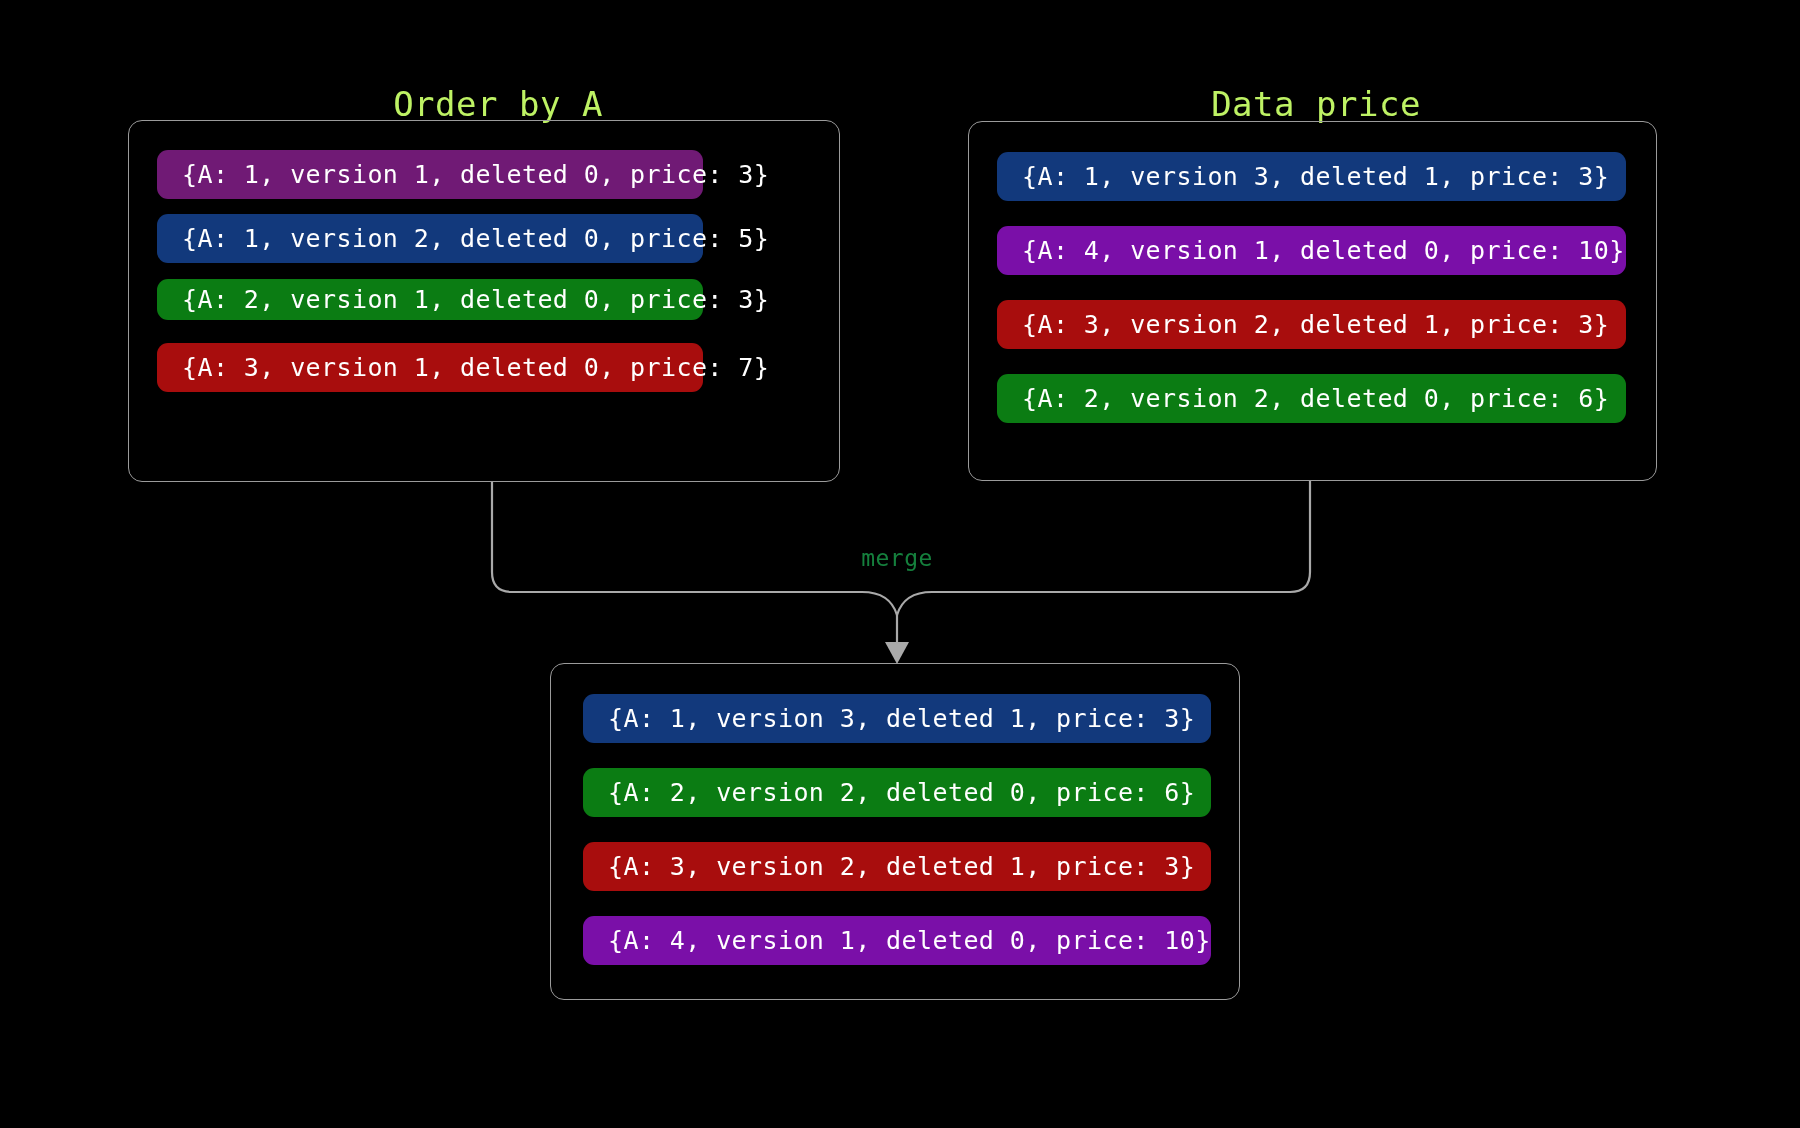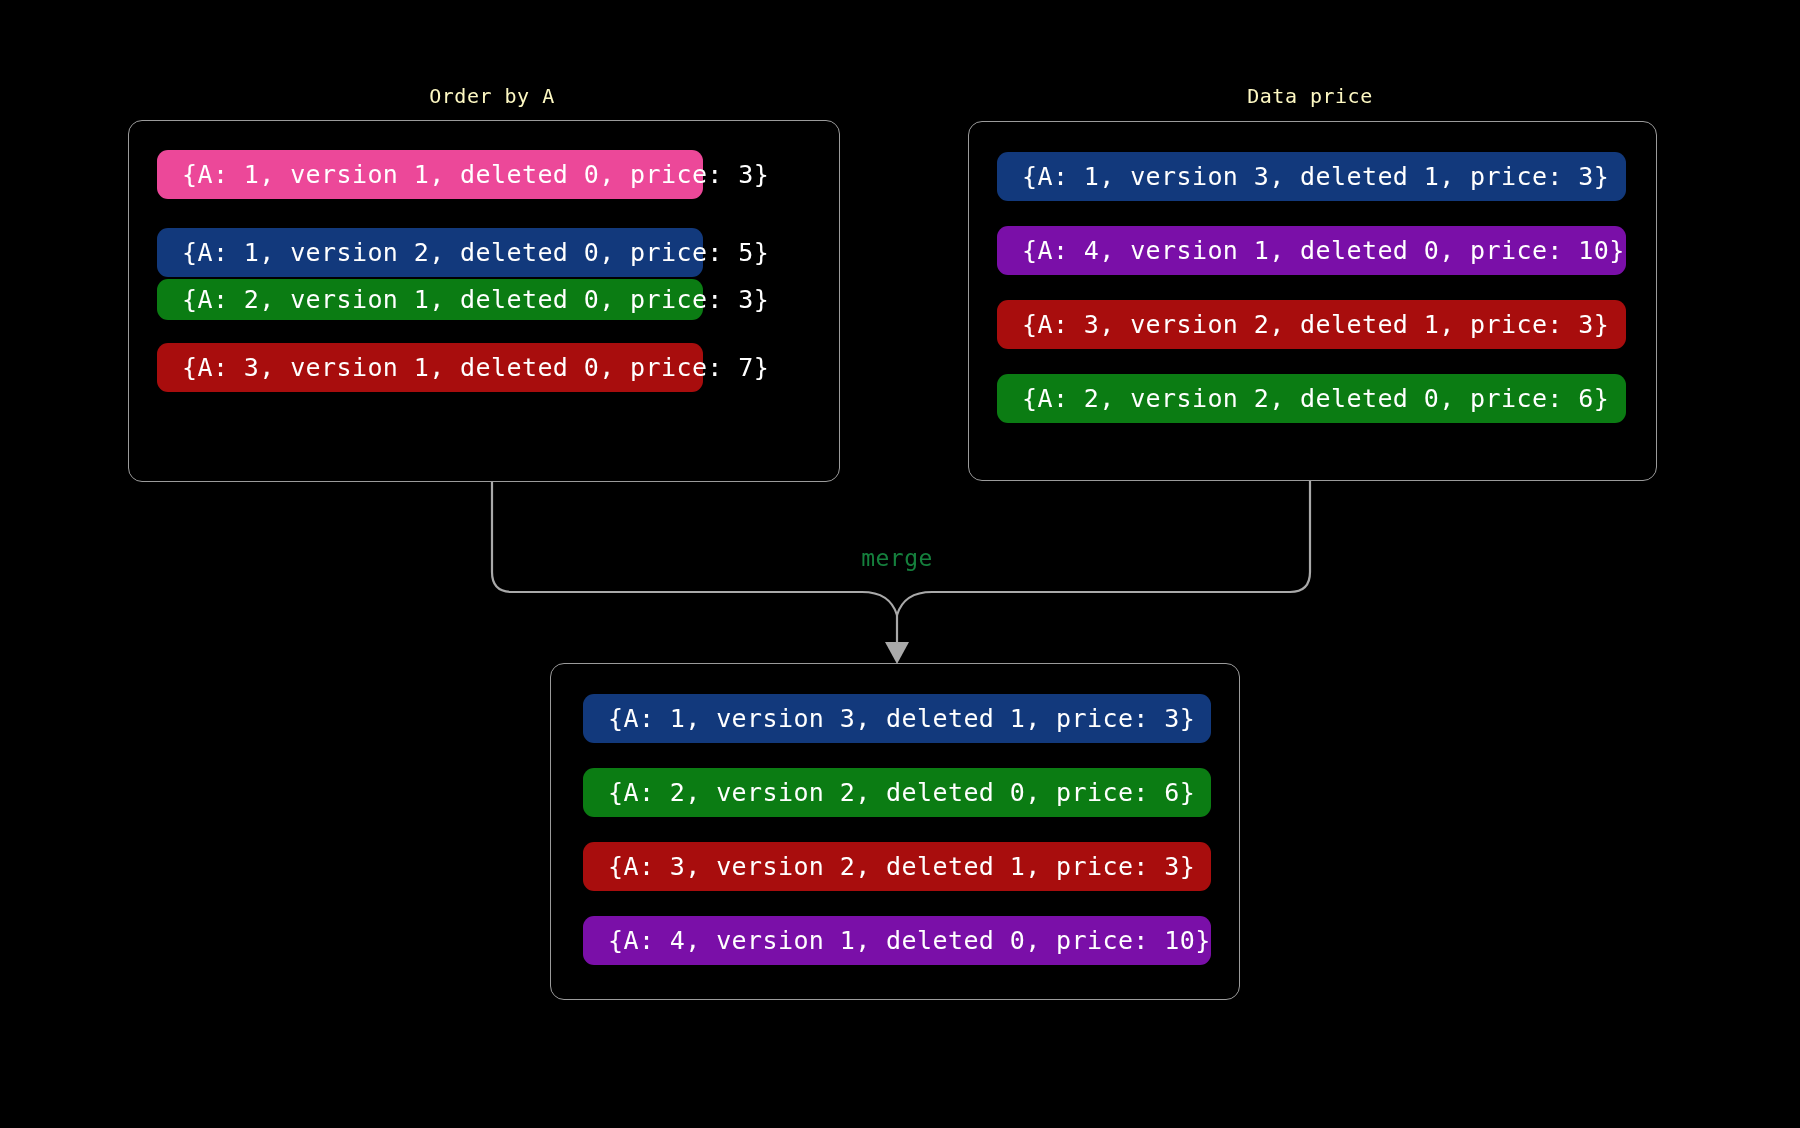--- a/index.html
+++ b/index.html
@@ -30,26 +30,27 @@
     left: 0;
     top: 0;
     width: 1800px;
     height: 1128px;
     pointer-events: none;
   }
 
   
   .group-title {
     position: absolute;
-    color: #fef9c3;
-    font-size: 20px;
+    color: #bef264;
+    font-size: 34px;
     letter-spacing: 0.5px;
     white-space: nowrap;
     transform: translateX(-50%);
     font-family: "DejaVu Sans Mono", "Liberation Mono", monospace;
+    margin-left: 6px;
   }
 
   
   .panel {
     position: absolute;
     border: 1.6px solid #9b9b9b;
     border-radius: 14px;
     background: transparent;
     box-sizing: border-box;
   }
@@ -93,22 +94,22 @@
     <path d="M 897 612 L 897 652" fill="none" stroke="#a9a9a9" stroke-width="2.2"></path>
 
     <polygon points="897,664 885,642 909,642" fill="#a9a9a9"></polygon>
   </svg>
 
   <div class="group-title" style="left:492px; top:84px;">Order by A</div>
 
   <div class="panel" style="left:128px; top:120px; width:712px; height:362px;">
   </div>
 
-  <div class="row" style="left:157px; top:150px; width:546px; height:49px; background:#ec4899;">{A: 1, version 1, deleted 0, price: 3}</div>
-  <div class="row" style="left:157px; top:228px; width:546px; height:49px; background:#12397c;">{A: 1, version 2, deleted 0, price: 5}</div>
+  <div class="row" style="left:157px; top:150px; width:546px; height:49px; background:#701a75;">{A: 1, version 1, deleted 0, price: 3}</div>
+  <div class="row" style="left:157px; top:214px; width:546px; height:49px; background:#12397c;">{A: 1, version 2, deleted 0, price: 5}</div>
   <div class="row" style="left:157px; top:279px; width:546px; height:41px; background:#0b7c13;">{A: 2, version 1, deleted 0, price: 3}</div>
   <div class="row" style="left:157px; top:343px; width:546px; height:49px; background:#a80d0d;">{A: 3, version 1, deleted 0, price: 7}</div>
 
   <div class="group-title" style="left:1310px; top:84px;">Data price</div>
 
   <div class="panel" style="left:968px; top:121px; width:689px; height:360px;">
   </div>
 
   <div class="row" style="left:997px; top:152px; width:629px; height:49px; background:#12397c;">{A: 1, version 3, deleted 1, price: 3}</div>
   <div class="row" style="left:997px; top:226px; width:629px; height:49px; background:#7a0fa8;">{A: 4, version 1, deleted 0, price: 10}</div>

